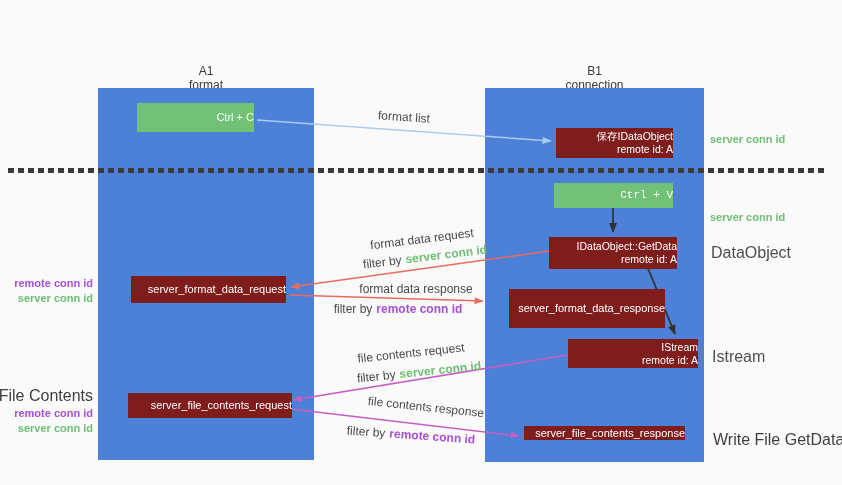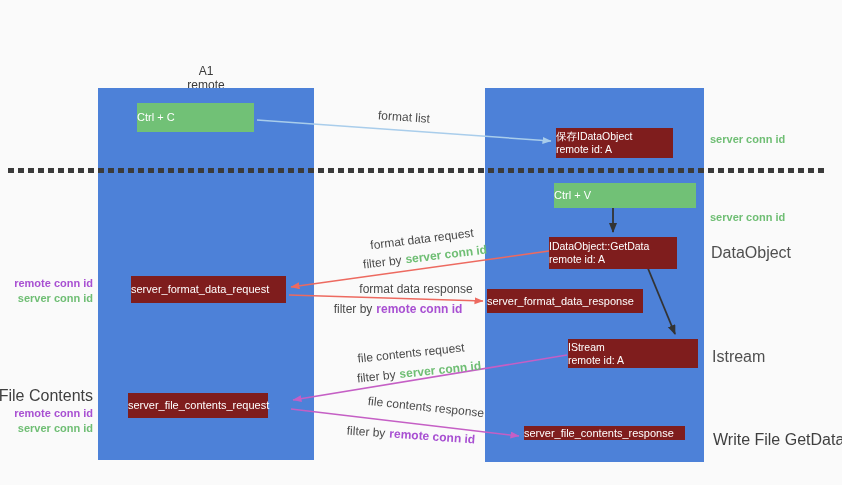--- a/index.html
+++ b/index.html
@@ -13,21 +13,21 @@
   .title{left:301px;top:8px;width:240px;text-align:center;font-size:16px;line-height:19px;color:#3c3c3c;}
   .lane-header{top:55px;text-align:center;font-size:12px;line-height:14px;color:#3a3a3a;margin-top:9px;}
   .lane{background:#4d81d8;top:88px;}
   .lane-left{left:98px;width:216px;height:372px;}
   .lane-right{left:485px;width:219px;height:374px;}
   .separator{
     left:8px;top:168px;width:817px;height:5px;
     background:repeating-linear-gradient(to right,#3b3b3b 0 6px,rgba(0,0,0,0) 6px 10px);
   }
   .node{
-    display:flex;flex-direction:column;align-items:flex-start;justify-content:center;
+    display:flex;flex-direction:column;align-items:flex-end;justify-content:center;
     color:#ffffff;text-align:center;font-size:11px;line-height:13px;white-space:nowrap;
   }
   .node.green{background:#71c176;}
   .node.orange{background:#7f1d1d;}
   .side-label{font-size:16px;color:#4f4f4f;white-space:nowrap;}
   .side-label.dark{color:#3f3f3f;}
   .green-txt{color:#6fbe74;font-weight:bold;font-size:11px;white-space:nowrap;}
   .purple-txt{color:#a850d2;font-weight:bold;font-size:11px;white-space:nowrap;}
   .elabel{
     font-size:12px;color:#4a4a4a;white-space:nowrap;
@@ -41,21 +41,25 @@
 </head>
 <body>
 
 <div class="stage">
 
   <div class="abs title">
   </div>
 
   <div class="abs lane-header" style="left:98px;width:216px;">
     <div>A1</div>
-    <div>remote</div>
+    <div>format</div>
+  </div>
+  <div class="abs lane-header" style="left:485px;width:219px;">
+    <div>B1</div>
+    <div>connection</div>
   </div>
 
   <div class="abs lane lane-left"></div>
   <div class="abs lane lane-right"></div>
 
   <div class="abs separator"></div>
 
   <svg class="abs arrows" width="842" height="485" viewBox="0 0 842 485">
     <defs>
       <marker id="ah-blue" markerUnits="userSpaceOnUse" markerWidth="10" markerHeight="8" refX="8.5" refY="3.5" orient="auto">
@@ -82,43 +86,43 @@
 
   <div class="abs node green" style="left:137px;top:103px;width:117px;height:29px;">
     <div>Ctrl + C</div>
   </div>
 
   <div class="abs node orange" style="left:556px;top:128px;width:117px;height:30px;font-size:10.5px;">
     <div>保存IDataObject</div>
     <div>remote id: A</div>
   </div>
 
-  <div class="abs node green" style="left:554px;top:183px;width:142px;height:25px;">
+  <div class="abs node green" style="left:554px;top:183px;width:119px;height:25px;font-family:Liberation Mono, monospace;">
     <div>Ctrl + V</div>
   </div>
 
   <div class="abs node orange" style="left:549px;top:237px;width:128px;height:32px;font-size:10.5px;">
     <div>IDataObject::GetData</div>
     <div>remote id: A</div>
   </div>
 
   <div class="abs node orange" style="left:131px;top:276px;width:155px;height:27px;">
     <div>server_format_data_request</div>
   </div>
 
-  <div class="abs node orange" style="left:487px;top:289px;width:156px;height:24px;">
+  <div class="abs node orange" style="left:509px;top:289px;width:156px;height:39px;">
     <div>server_format_data_response</div>
   </div>
 
   <div class="abs node orange" style="left:568px;top:339px;width:130px;height:29px;font-size:10.5px;">
     <div>IStream</div>
     <div>remote id: A</div>
   </div>
 
-  <div class="abs node orange" style="left:128px;top:393px;width:140px;height:25px;">
+  <div class="abs node orange" style="left:128px;top:393px;width:164px;height:25px;">
     <div>server_file_contents_request</div>
   </div>
 
   <div class="abs node orange" style="left:524px;top:426px;width:161px;height:14px;">
     <div>server_file_contents_response</div>
   </div>
 
   <div class="abs green-txt" style="left:710px;top:133px;">server conn id</div>
   <div class="abs green-txt" style="left:710px;top:211px;">server conn id</div>
   <div class="abs side-label" style="left:711px;top:244px;">DataObject</div>

